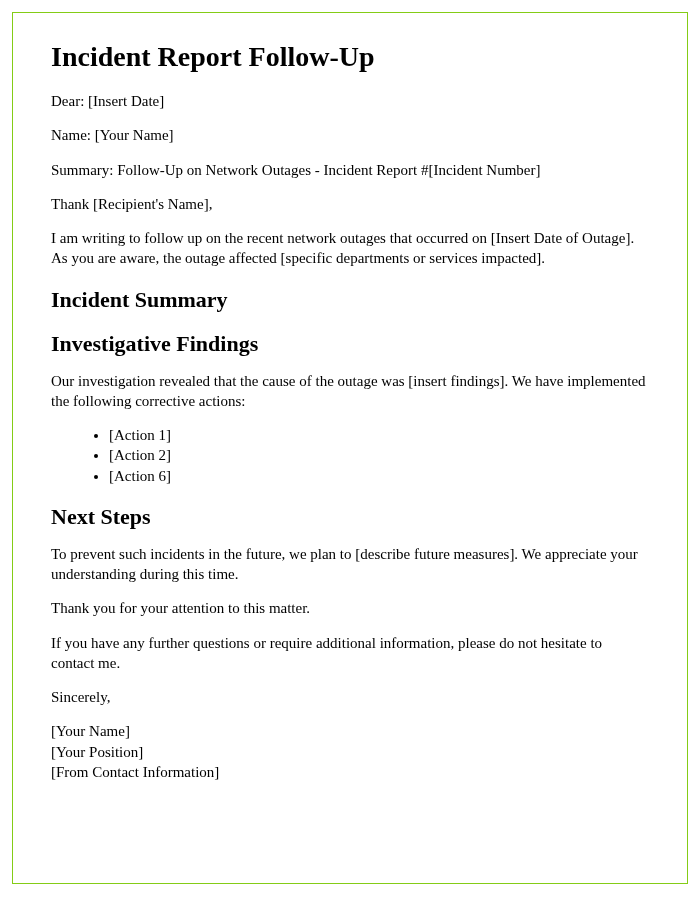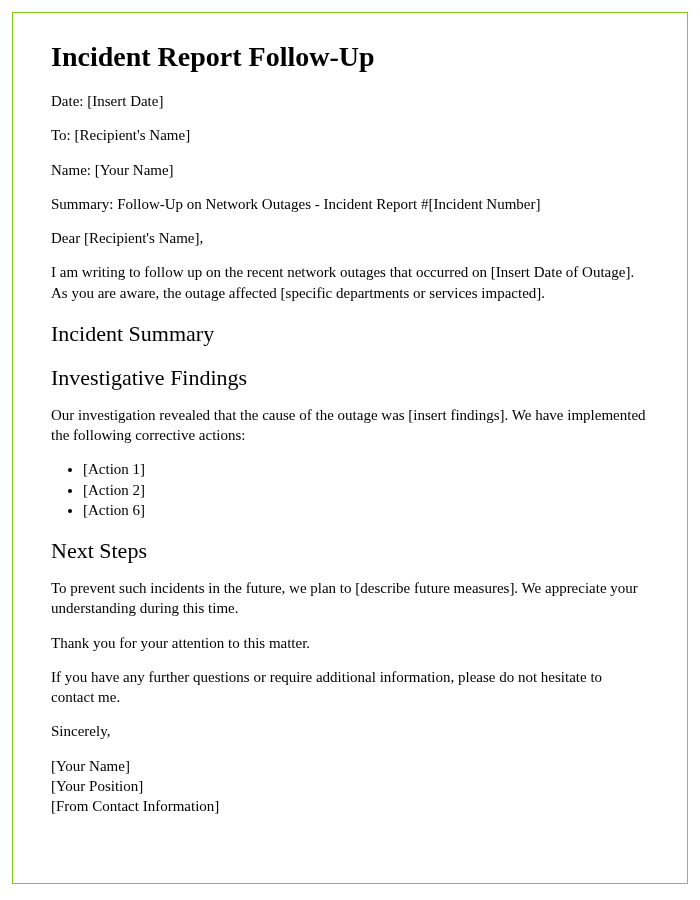--- a/index.html
+++ b/index.html
@@ -21,57 +21,56 @@
       height: 872px;
       overflow: hidden;
     }
     h1 {
       font-size: 28px;
       font-weight: bold;
       margin-bottom: 18px;
     }
     h2 {
       font-size: 22px;
-      font-weight: normal;
+      font-weight: bold;
       margin-top: 18px;
       margin-bottom: 14px;
     }
     p {
       font-size: 15px;
       line-height: 1.35;
       margin-bottom: 14px;
     }
     ul {
-      margin-left: 32px;
+      margin-left: 58px;
       margin-bottom: 14px;
     }
     li {
       font-size: 15px;
       line-height: 1.35;
     }
     .sig-line {
       font-size: 15px;
       line-height: 1.35;
     }
   </style>
 </head>
 <body>
 
 <div class="page">
   <h1>Incident Report Follow-Up</h1>
 
-  <p><span>Date: </span><span>[Insert Date]</span></p>
+  <p><span>Dear: </span><span>[Insert Date]</span></p>
 
-  <p><span>To: </span><span>[Recipient's Name]</span></p>
 
   <p><span>Name: </span><span>[Your Name]</span></p>
 
   <p><span>Summary: </span><span>Follow-Up on Network Outages - Incident Report #[Incident Number]</span></p>
 
-  <p>Dear [Recipient's Name],</p>
+  <p>Thank [Recipient's Name],</p>
 
   <p>I am writing to follow up on the recent network outages that occurred on [Insert Date of Outage]. As you are aware, the outage affected [specific departments or services impacted].</p>
 
   <h2>Incident Summary</h2>
 
   <h2>Investigative Findings</h2>
   <p>Our investigation revealed that the cause of the outage was [insert findings]. We have implemented the following corrective actions:</p>
   <ul>
     <li>[Action 1]</li>
     <li>[Action 2]</li>

